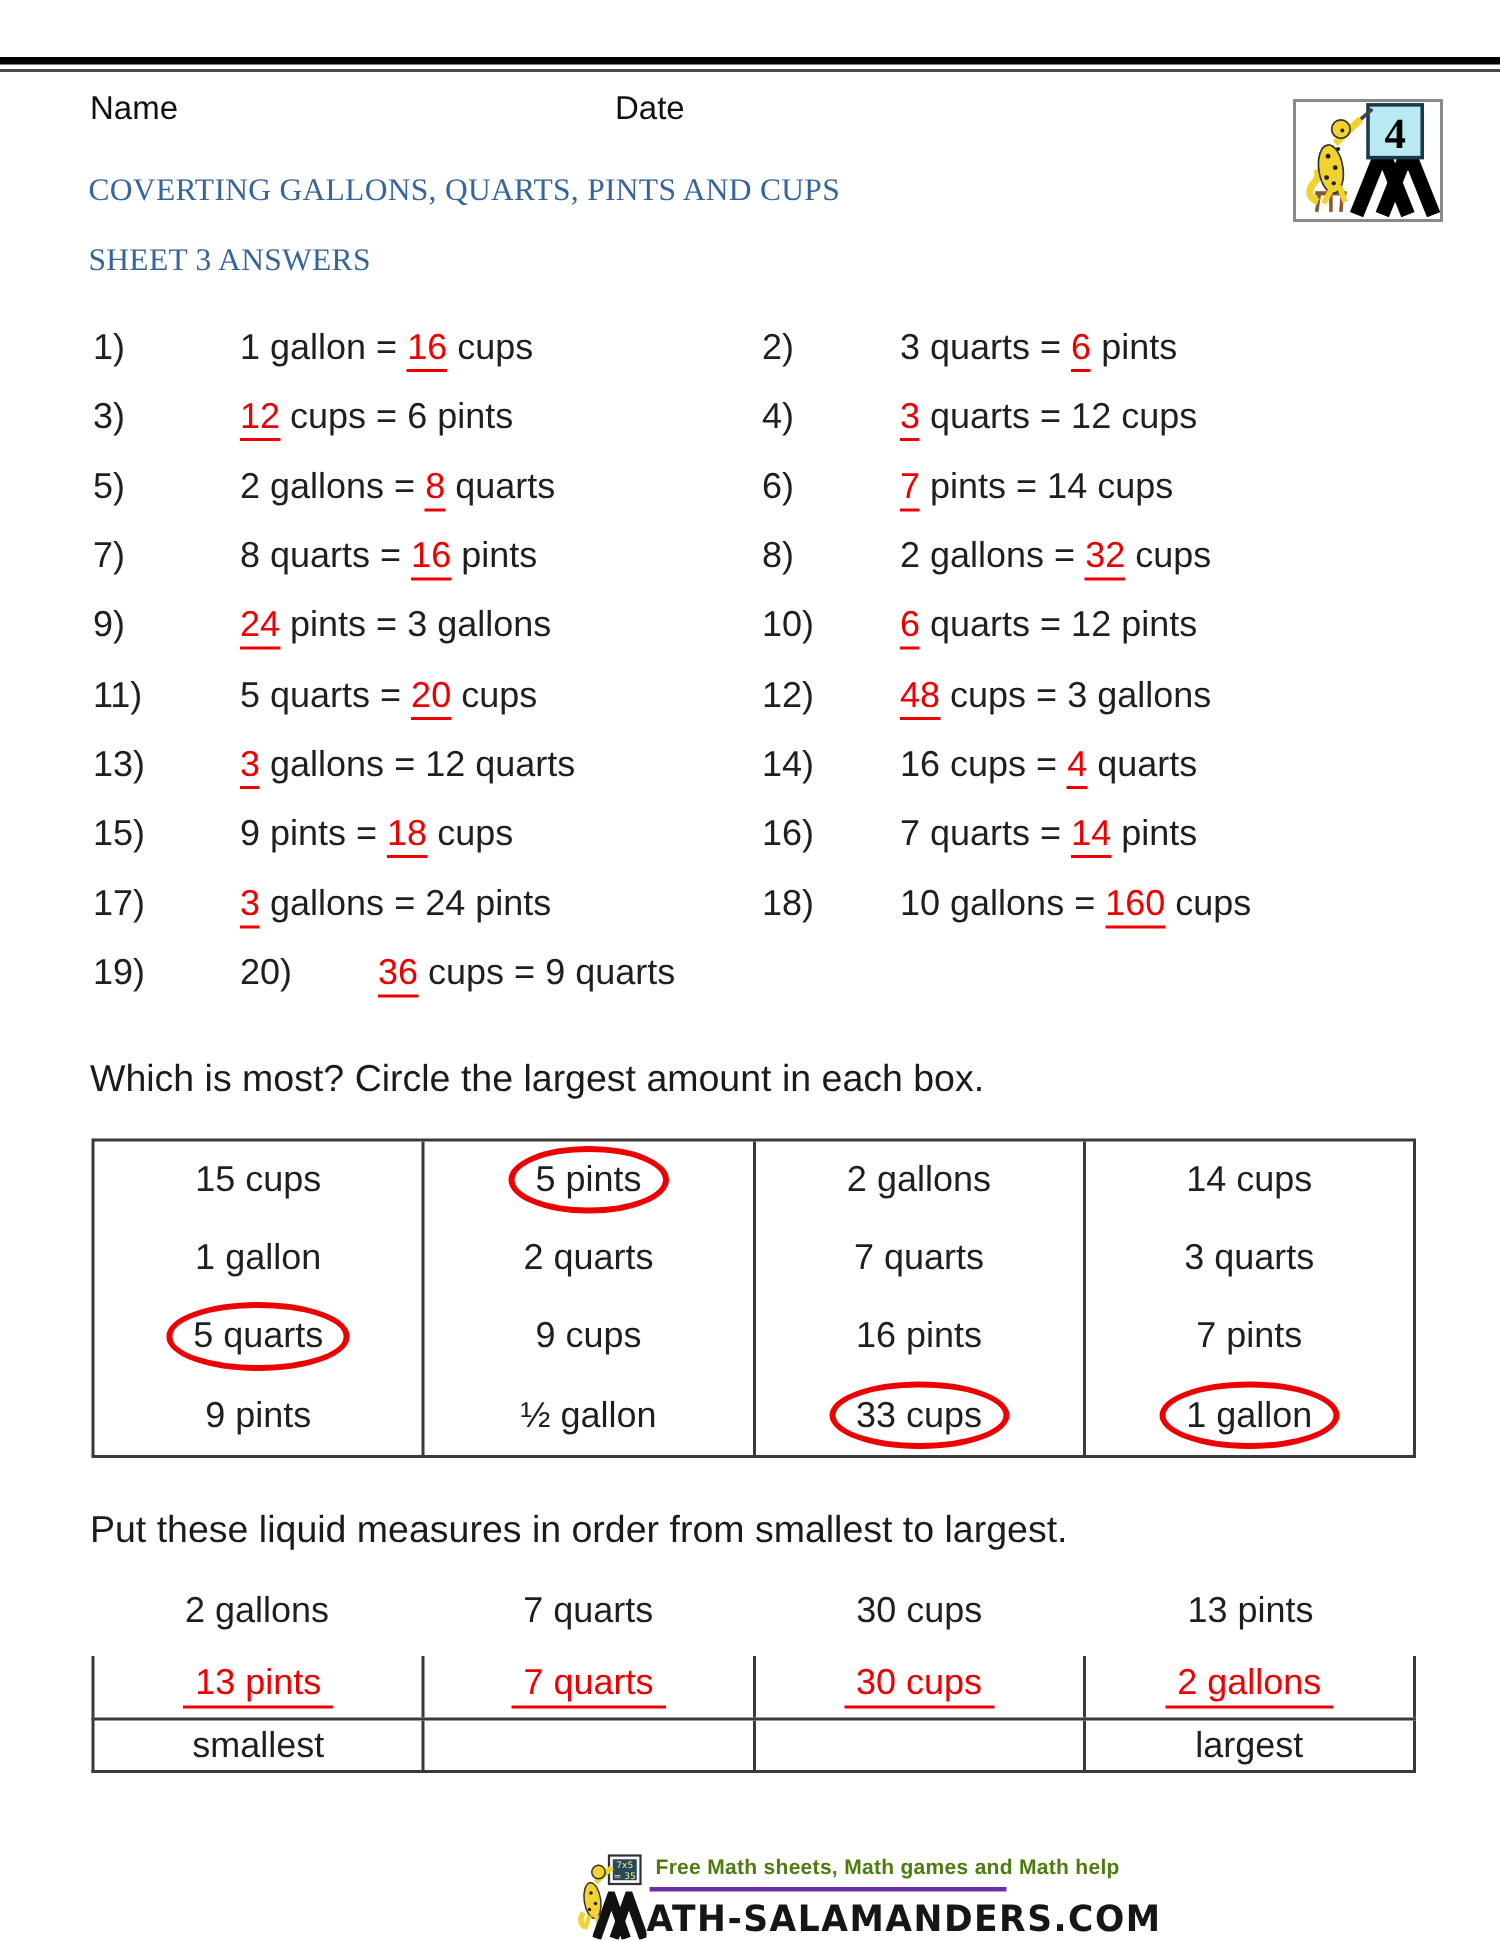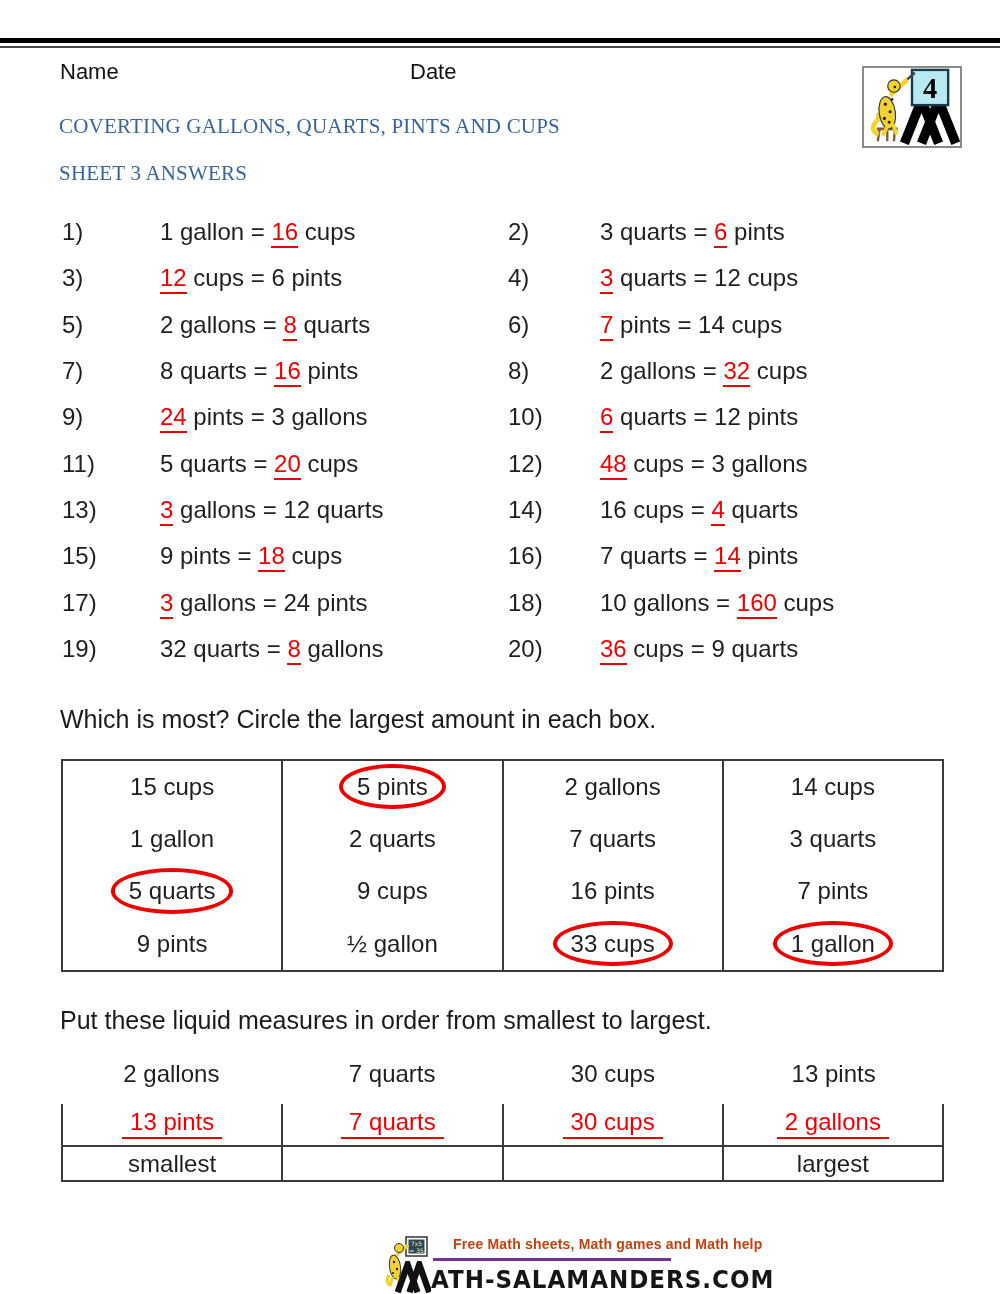--- a/index.html
+++ b/index.html
@@ -51,22 +51,22 @@
   .o-row{display:flex;border-left:2px solid #3a3a3a;box-sizing:border-box;}
   .o-row1{height:41px;}
   .o-row2{height:37px;border-top:2px solid #3a3a3a;border-bottom:2px solid #3a3a3a;}
   .o-cell{flex:1;display:flex;align-items:center;justify-content:center;
           border-right:2px solid #3a3a3a;font-size:24px;box-sizing:border-box;}
   .order-answer{color:var(--answer-red,#ee0000);border-bottom:2px solid var(--answer-red,#ee0000);
                 padding:0 8px 3px;line-height:1;}
 
   .footer-area{position:absolute;left:383px;top:1234px;width:320px;height:58px;}
   .f-sala{position:absolute;left:0;top:2px;}
-  .f-tagline{position:absolute;left:54px;top:2px;font-size:14px;font-weight:bold;color:#c2410c;
-             letter-spacing:.2px;white-space:nowrap;margin-left:16px;}
+  .f-tagline{position:absolute;left:54px;top:2px;font-size:14px;font-weight:bold;color:#4d7c0f;
+             letter-spacing:.2px;white-space:nowrap;}
   .f-rule{position:absolute;left:50px;top:24px;width:238px;height:3px;background:var(--purple,#7030a0);}
   .f-brand{position:absolute;left:12px;top:27px;display:flex;align-items:flex-end;}
   .f-brand-text{font-weight:bold;font-size:23px;letter-spacing:1px;color:#161616;
                 font-family:"DejaVu Sans",sans-serif;transform:scaleY(1.05);white-space:nowrap;}
 </style>
 </head>
 <body>
 
 <div class="page">
 
@@ -166,21 +166,20 @@
         <span class="q-text right">7 quarts = <span class="q-answer">14</span> pints</span>
       </div>
       <div class="q-row">
         <span class="q-num left">17)</span>
         <span class="q-text left"><span class="q-answer">3</span> gallons = 24 pints</span>
         <span class="q-num right">18)</span>
         <span class="q-text right">10 gallons = <span class="q-answer">160</span> cups</span>
       </div>
       <div class="q-row">
         <span class="q-num left">19)</span>
-        <span class="q-text left">32 quarts = <span class="q-answer">8</span> gallons</span>
         <span class="q-num right">20)</span>
         <span class="q-text right"><span class="q-answer">36</span> cups = 9 quarts</span>
       </div>
     </div>
 
   <div class="section-heading heading-circle">Which is most? Circle the largest amount in each box.</div>
 
   <div class="circle-table">
       <div class="circle-col">
         <div class="circle-item">15 cups</div>

